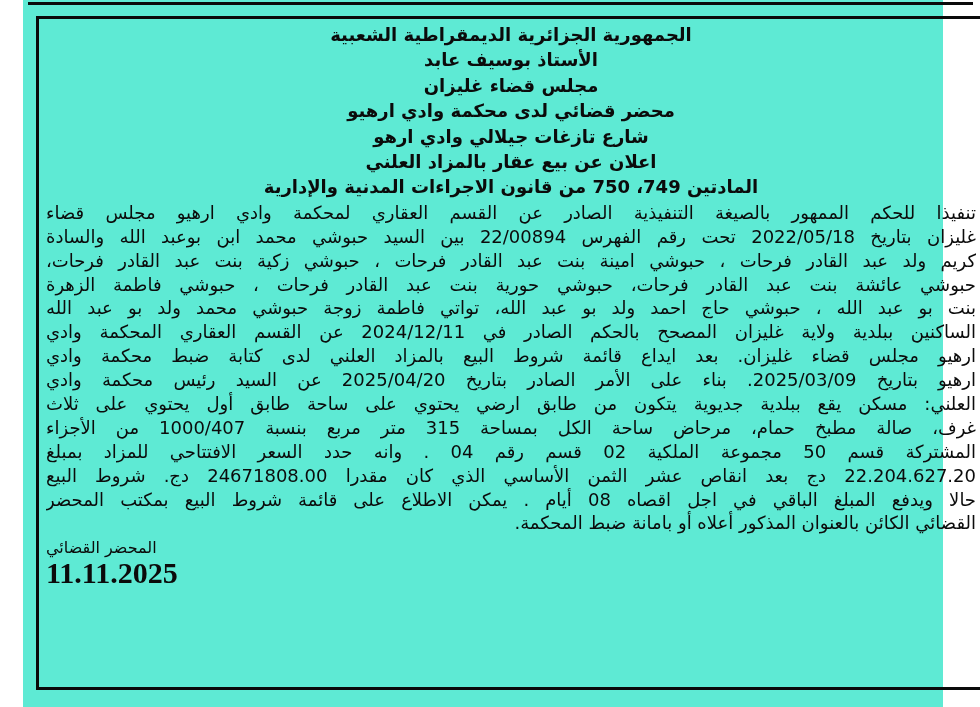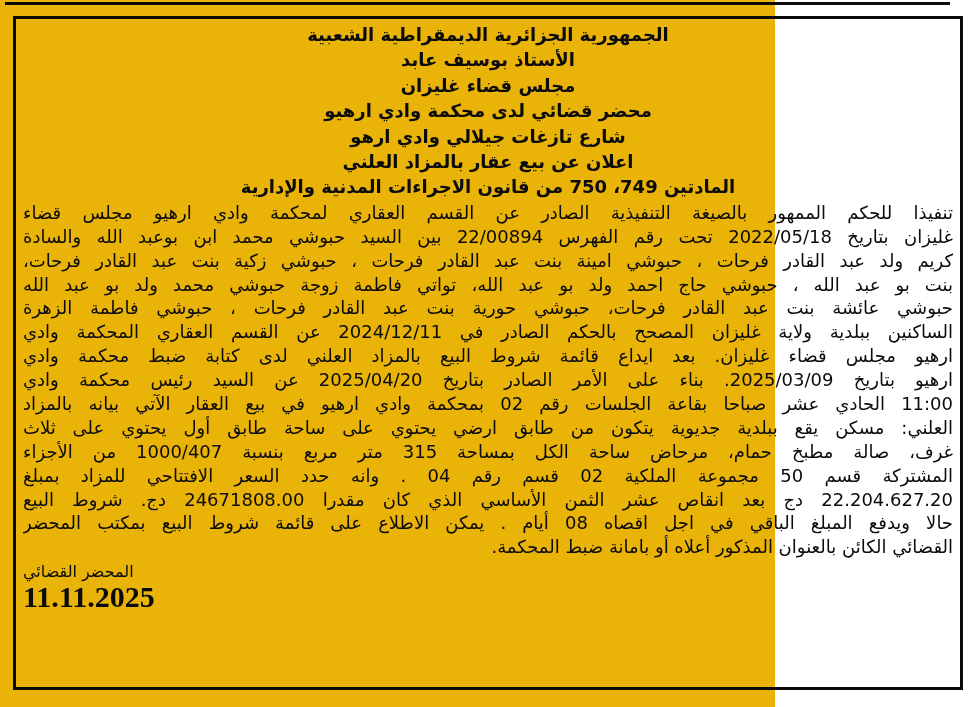--- a/index.html
+++ b/index.html
@@ -6,23 +6,24 @@
     margin: 0;
     padding: 0;
     background: #ffffff;
     width: 980px;
     height: 707px;
     overflow: hidden;
     font-family: "DejaVu Sans", sans-serif;
   }
   .stage {
     position: relative;
-    width: 775px;
+    width: 920px;
     height: 707px;
-    background: #eab308;
+    background: #5eead4;
+    margin-left: 23px;
   }
   .scan-top-line {
     position: absolute;
     left: 5px;
     top: 2px;
     width: 945px;
     height: 3px;
     background: #0a0a0a;
   }
   .doc {
@@ -109,32 +110,31 @@
 
     <div class="body-block">
 
         <div class="body-line">تنفيذا للحكم الممهور بالصيغة التنفيذية الصادر عن القسم العقاري لمحكمة وادي ارهيو مجلس قضاء</div>
 
         <div class="body-line">غليزان بتاريخ 2022/05/18 تحت رقم الفهرس 22/00894 بين السيد حبوشي محمد ابن بوعبد الله والسادة</div>
 
 
         <div class="body-line">كريم ولد عبد القادر فرحات ، حبوشي امينة بنت عبد القادر فرحات ، حبوشي زكية بنت عبد القادر فرحات،</div>
 
+        <div class="body-line">حبوشي عائشة بنت عبد القادر فرحات، حبوشي حورية بنت عبد القادر فرحات ، حبوشي فاطمة الزهرة</div>
+
         <div class="body-line">بنت بو عبد الله ، حبوشي حاج احمد ولد بو عبد الله، تواتي فاطمة زوجة حبوشي محمد ولد بو عبد الله</div>
-
-        <div class="body-line">حبوشي عائشة بنت عبد القادر فرحات، حبوشي حورية بنت عبد القادر فرحات ، حبوشي فاطمة الزهرة</div>
 
         <div class="body-line">الساكنين ببلدية ولاية غليزان المصحح بالحكم الصادر في 2024/12/11 عن القسم العقاري المحكمة وادي</div>
 
         <div class="body-line">ارهيو مجلس قضاء غليزان. بعد ايداع قائمة شروط البيع بالمزاد العلني لدى كتابة ضبط محكمة وادي</div>
 
         <div class="body-line">ارهيو بتاريخ 2025/03/09. بناء على الأمر الصادر بتاريخ 2025/04/20 عن السيد رئيس محكمة وادي</div>
 
 
-        <div class="body-line">11:00 الحادي عشر صباحا بقاعة الجلسات رقم 02 بمحكمة وادي ارهيو في بيع العقار الآتي بيانه بالمزاد</div>
 
         <div class="body-line">العلني: مسكن يقع ببلدية جديوية يتكون من طابق ارضي يحتوي على ساحة طابق أول يحتوي على ثلاث</div>
 
         <div class="body-line">غرف، صالة مطبخ حمام، مرحاض ساحة الكل بمساحة 315 متر مربع بنسبة 1000/407 من الأجزاء</div>
 
         <div class="body-line">المشتركة قسم 50 مجموعة الملكية 02 قسم رقم 04 . وانه حدد السعر الافتتاحي للمزاد بمبلغ</div>
 
         <div class="body-line">22.204.627.20 دج بعد انقاص عشر الثمن الأساسي الذي كان مقدرا 24671808.00 دج. شروط البيع</div>
 
 

